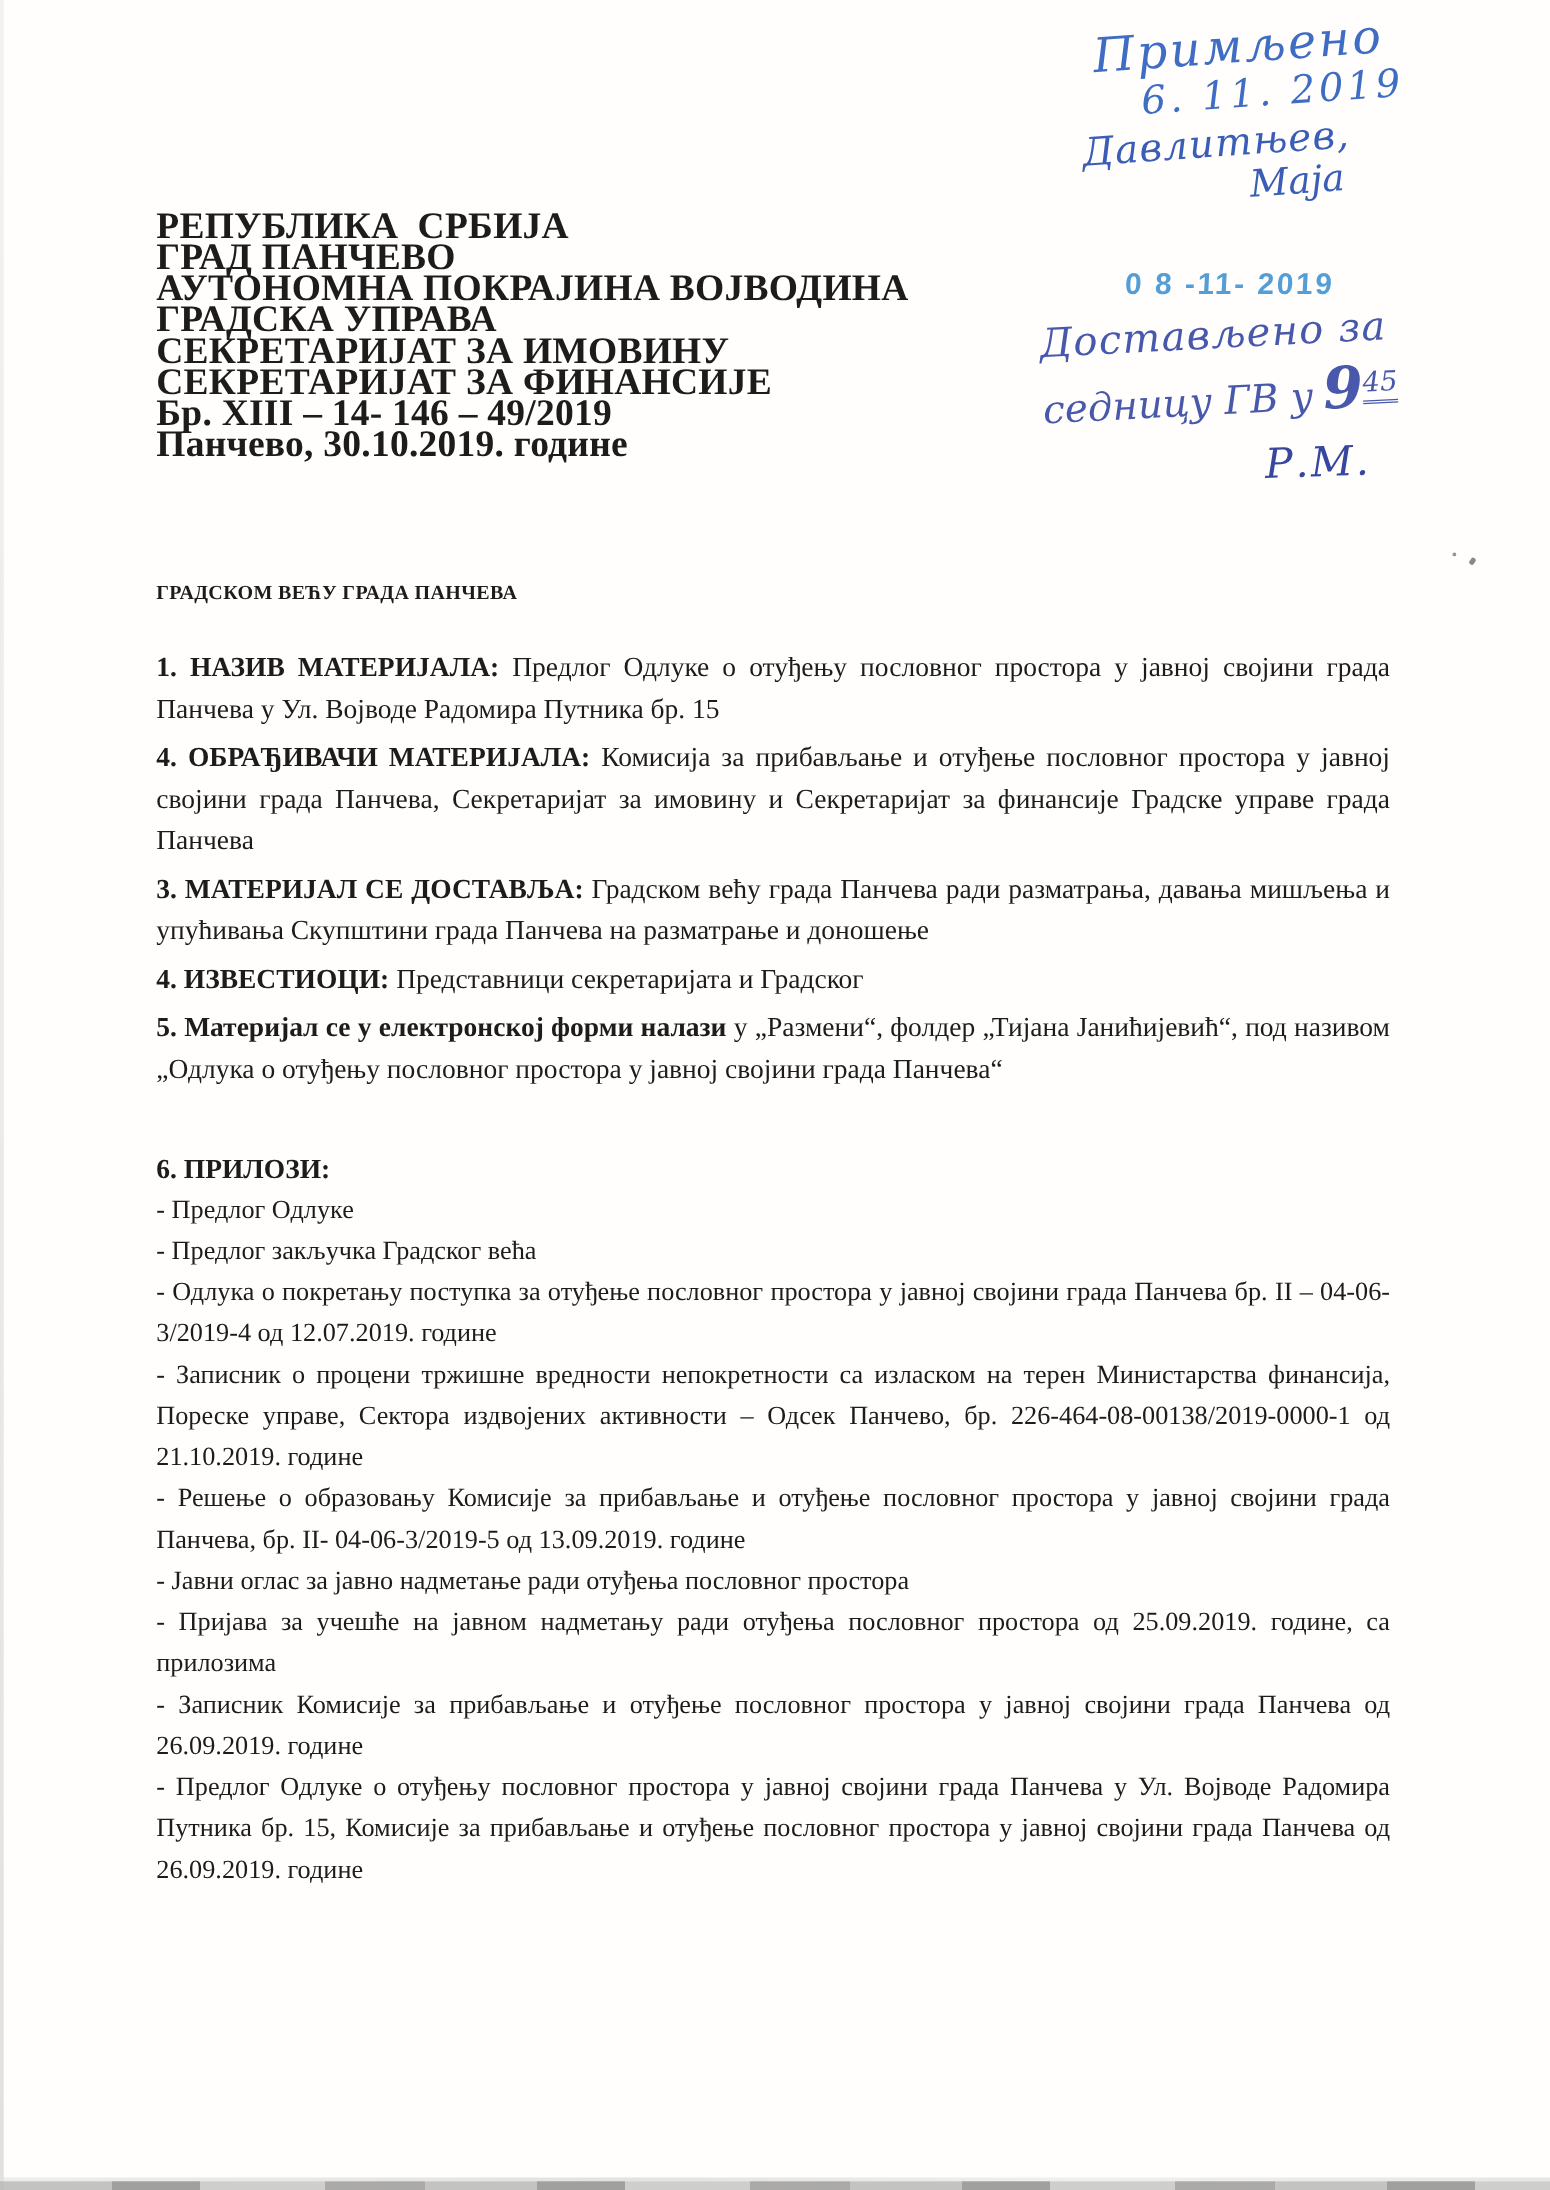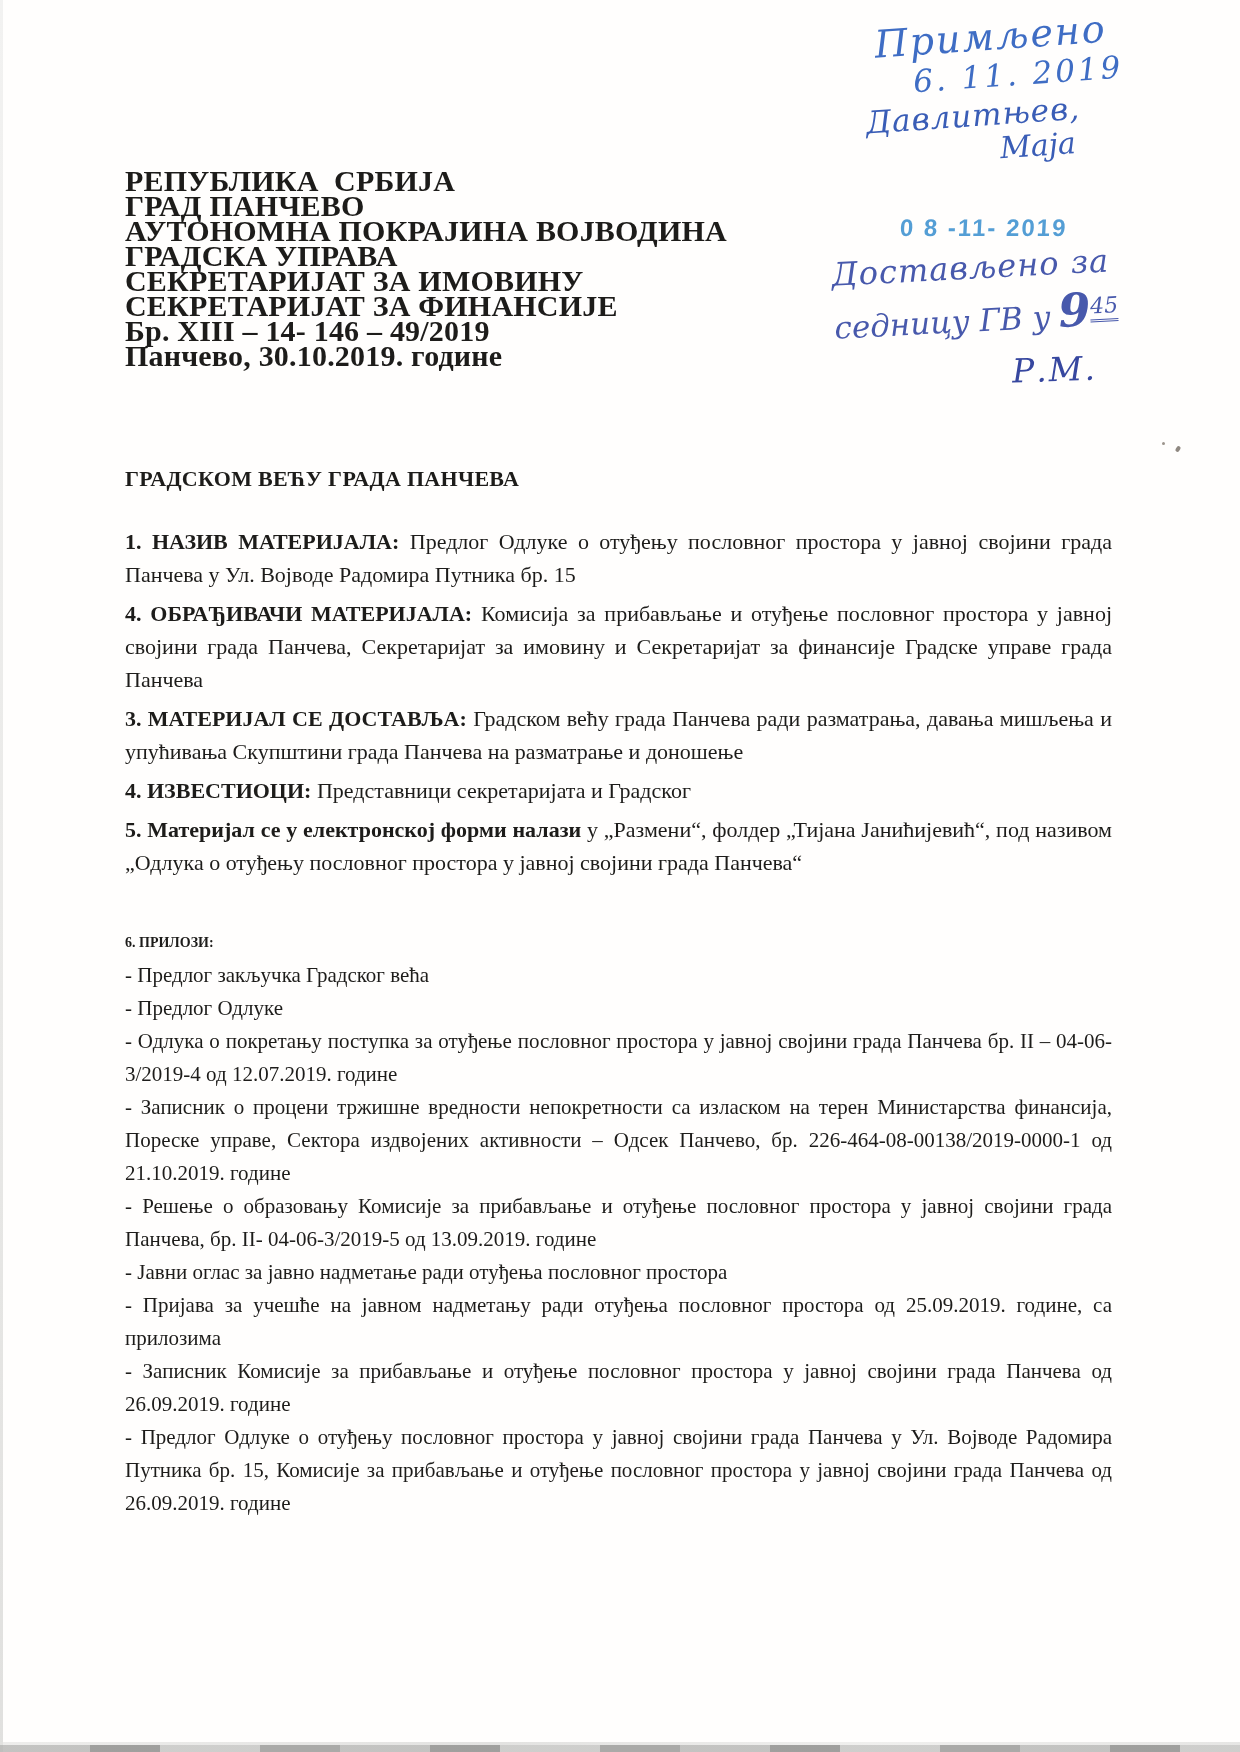--- a/index.html
+++ b/index.html
@@ -17,25 +17,25 @@
   .edge-bottom{position:absolute;left:0;bottom:0;width:100%;height:7px;
     background:repeating-linear-gradient(to right,#b9b9b7 0 90px,#8f8f8d 90px 160px,#c6c6c4 160px 260px,#9b9b99 260px 340px);
     opacity:.85;}
   .edge-bottom2{position:absolute;left:0;bottom:7px;width:100%;height:3px;
     background:linear-gradient(to right,#e2e2e0,#d0d0ce 40%,#e6e6e4 70%,#d6d6d4);opacity:.6;}
 
   
   .doc{position:absolute;left:125px;top:168px;width:987px;}
   .letterhead{font-weight:bold;font-size:30px;line-height:25px;letter-spacing:.2px;}
   .letterhead div{white-space:pre;}
-  .recipient{font-weight:bold;font-size:22px;margin-top:98px;letter-spacing:.3px;}
+  .recipient{font-weight:bold;font-size:16px;margin-top:98px;letter-spacing:.3px;}
   p.section{margin:6px 0 0 0;font-size:22px;line-height:33px;text-align:justify;}
   p.section:first-of-type{margin-top:33px;}
   p.section b{font-weight:bold;}
-  .attach-label{margin-top:47px;font-weight:bold;font-size:14px;line-height:33px;}
+  .attach-label{margin-top:47px;font-weight:bold;font-size:22px;line-height:33px;}
   .attach-list p{margin:0;font-size:21px;line-height:33px;text-align:justify;}
 
   
   .hw{position:absolute;font-family:"DejaVu Serif", serif;font-style:italic;
       color:#3c63ba;line-height:1.08;}
   .received{left:878px;top:16px;width:250px;transform:rotate(-4deg);color:#3f6dc4;}
   .received .l1{font-size:38px;letter-spacing:2px;}
   .received .l2{font-size:31px;margin:2px 0 0 36px;letter-spacing:3px;}
   .received .l3{font-size:31px;margin:4px 0 0 -14px;letter-spacing:1px;color:#3a5db6;}
   .received .l4{font-size:30px;margin:2px 0 0 118px;color:#3a5db6;}
@@ -95,22 +95,22 @@
     <div class="recipient">ГРАДСКОМ ВЕЋУ ГРАДА ПАНЧЕВА</div>
 
     <p class="section"><b>1. НАЗИВ МАТЕРИЈАЛА:</b> <span>Предлог Одлуке о отуђењу пословног простора у јавној својини града Панчева у Ул. Војводе Радомира Путника бр. 15</span></p>
     <p class="section"><b>4. ОБРАЂИВАЧИ МАТЕРИЈАЛА:</b> <span>Комисија за прибављање и отуђење пословног простора у јавној својини града Панчева, Секретаријат за имовину и Секретаријат за финансије Градске управе града Панчева</span></p>
     <p class="section"><b>3. МАТЕРИЈАЛ СЕ ДОСТАВЉА:</b> <span>Градском већу града Панчева ради разматрања, давања мишљења и упућивања Скупштини града Панчева на разматрање и доношење</span></p>
     <p class="section"><b>4. ИЗВЕСТИОЦИ:</b> <span>Представници секретаријата и Градског</span></p>
     <p class="section"><b>5. Материјал се у електронској форми налази</b> <span>у „Размени“, фолдер „Тијана Јанићијевић“, под  називом „Одлука о отуђењу пословног простора у јавној својини града Панчева“</span></p>
 
     <div class="attach-label">6. ПРИЛОЗИ:</div>
     <div class="attach-list">
+        <p>-  Предлог Одлуке</p>
         <p>-  Предлог закључка Градског већа</p>
-        <p>-  Предлог Одлуке</p>
         <p>- Одлука  о покретању поступка за отуђење пословног простора у јавној својини града Панчева бр. II – 04-06-3/2019-4 од 12.07.2019. године</p>
         <p>- Записник о процени тржишне вредности непокретности са изласком на терен Министарства финансија, Пореске управе, Сектора издвојених активности – Одсек Панчево, бр. 226-464-08-00138/2019-0000-1 од 21.10.2019. године</p>
         <p>- Решење о образовању Комисије за прибављање и отуђење пословног простора у јавној својини града Панчева, бр. II- 04-06-3/2019-5 од 13.09.2019. године</p>
         <p>- Јавни оглас  за јавно надметање ради отуђења пословног простора</p>
         <p>- Пријава за учешће на јавном надметању ради отуђења пословног простора од 25.09.2019. године, са прилозима</p>
         <p>- Записник Комисије за прибављање и отуђење пословног простора у јавној својини града Панчева од 26.09.2019. године</p>
         <p>- Предлог Одлуке о отуђењу пословног простора у јавној својини града Панчева у Ул. Војводе Радомира Путника бр. 15, Комисије за прибављање и отуђење пословног простора у јавној својини града Панчева од 26.09.2019. године</p>
       </div>
 
   </div>

